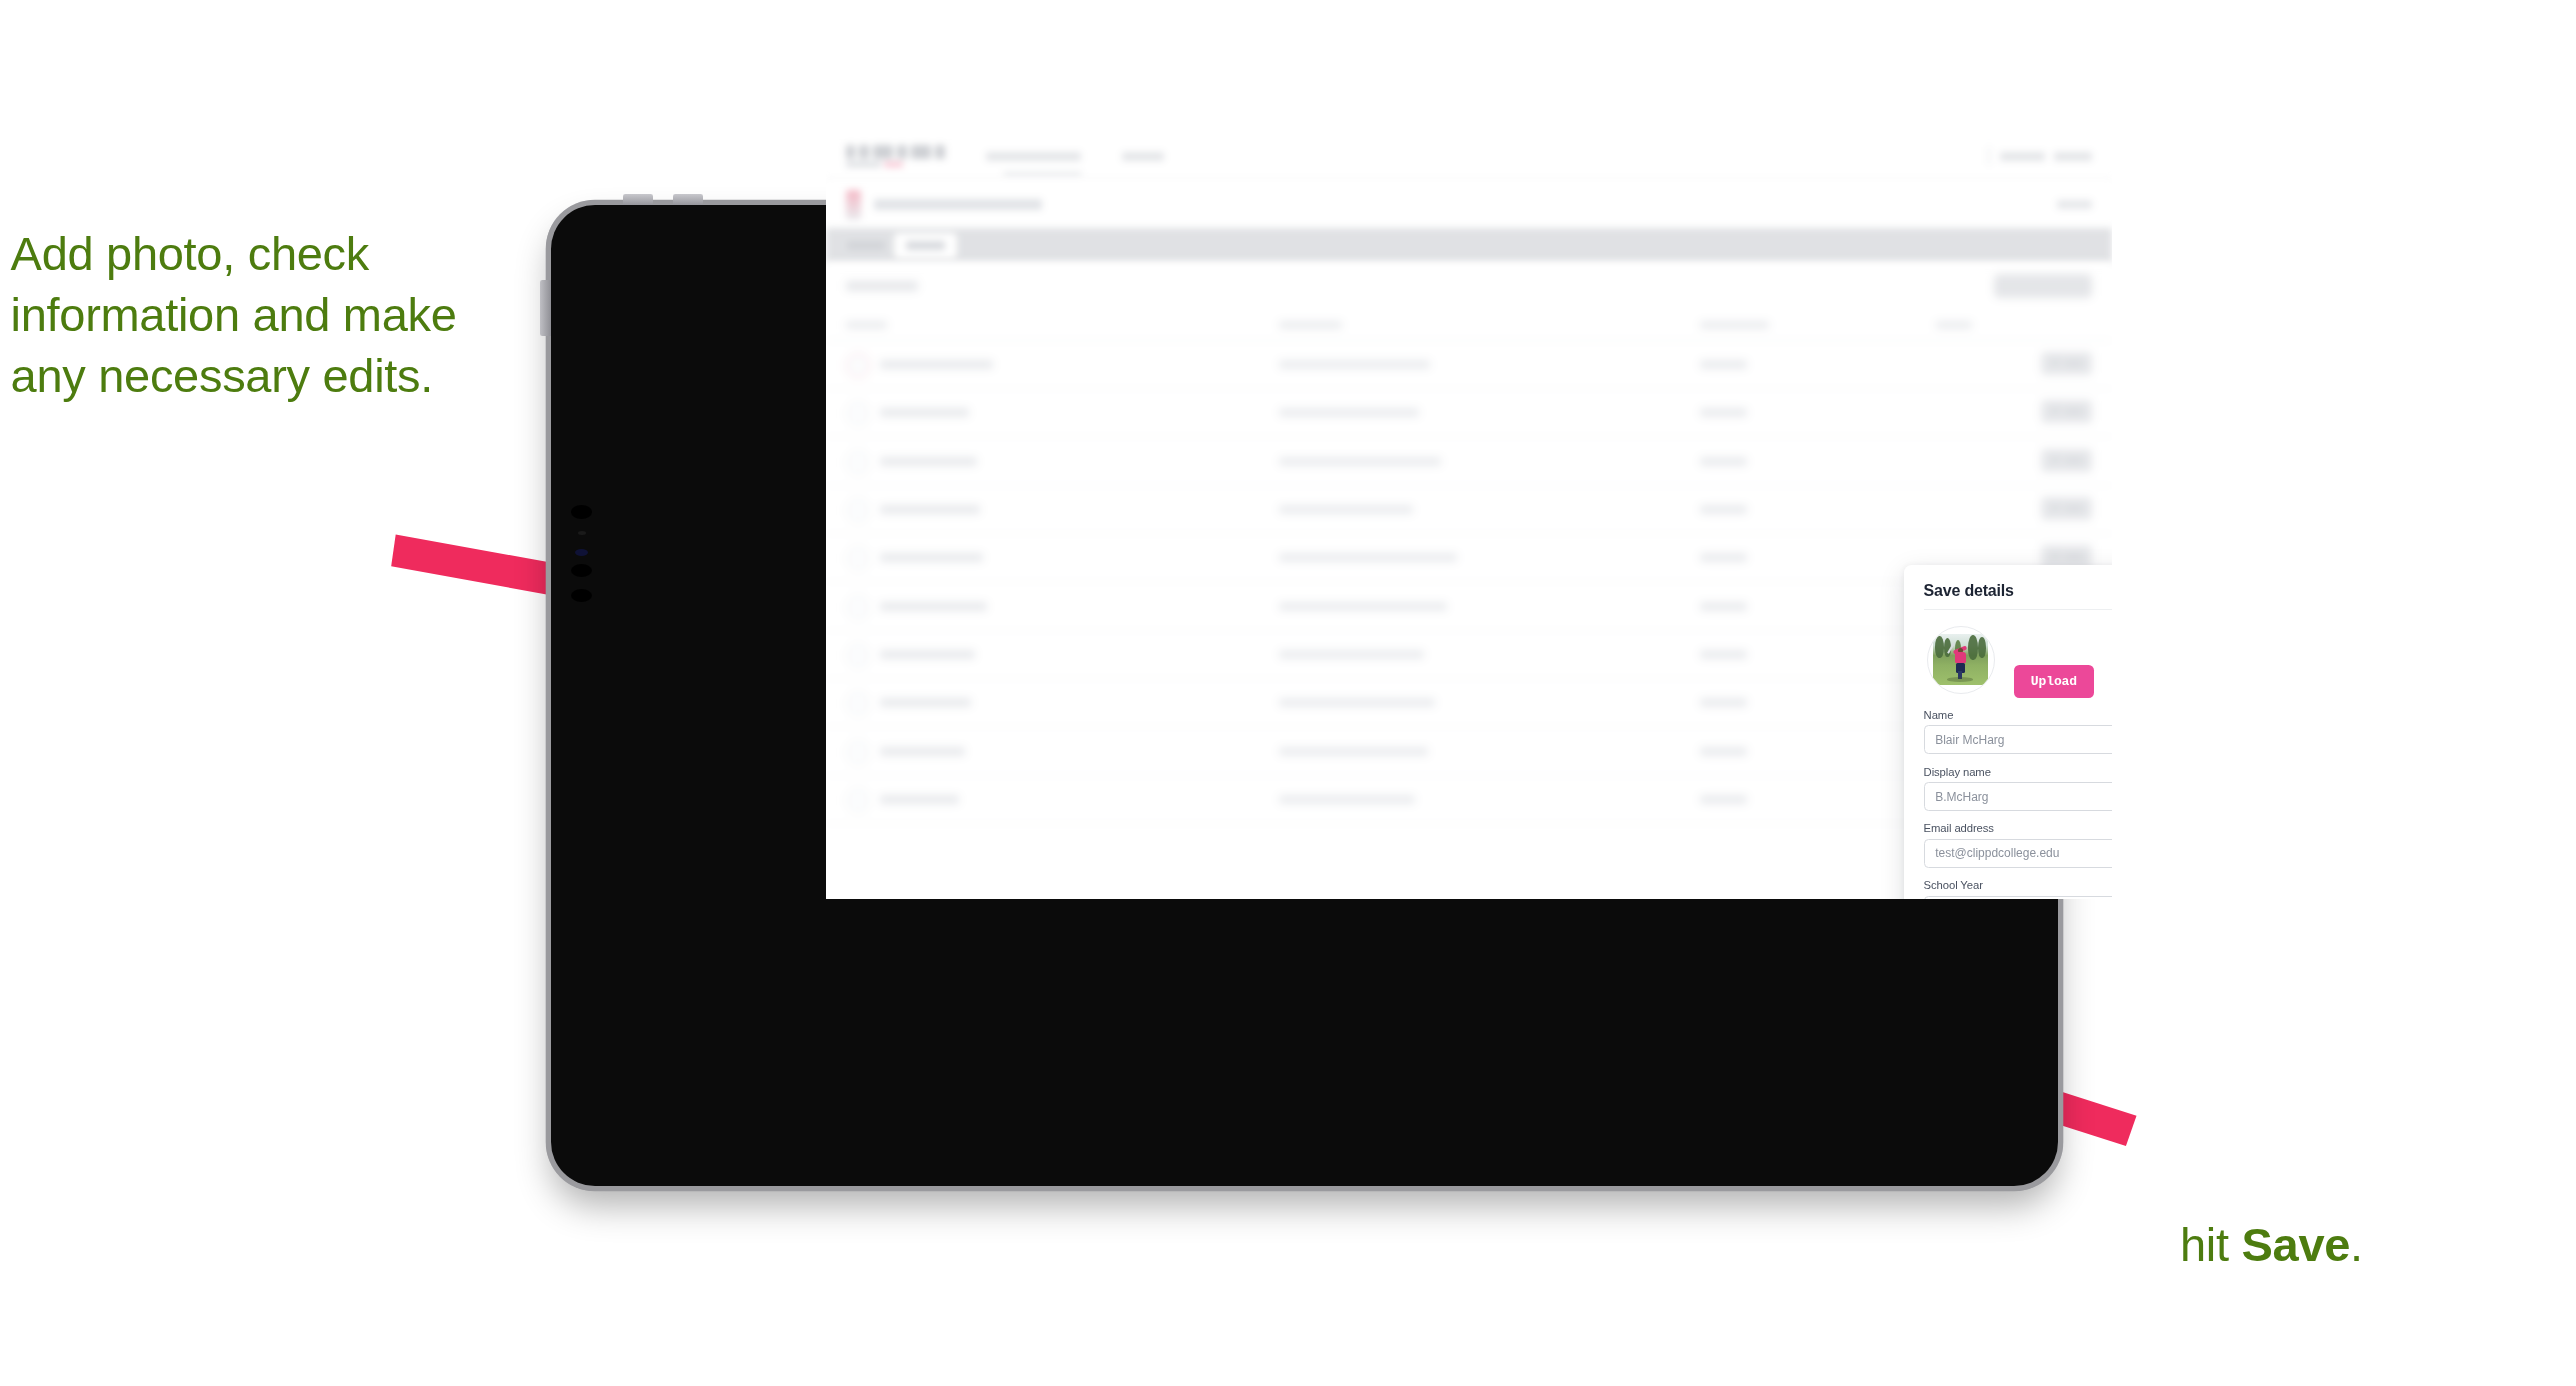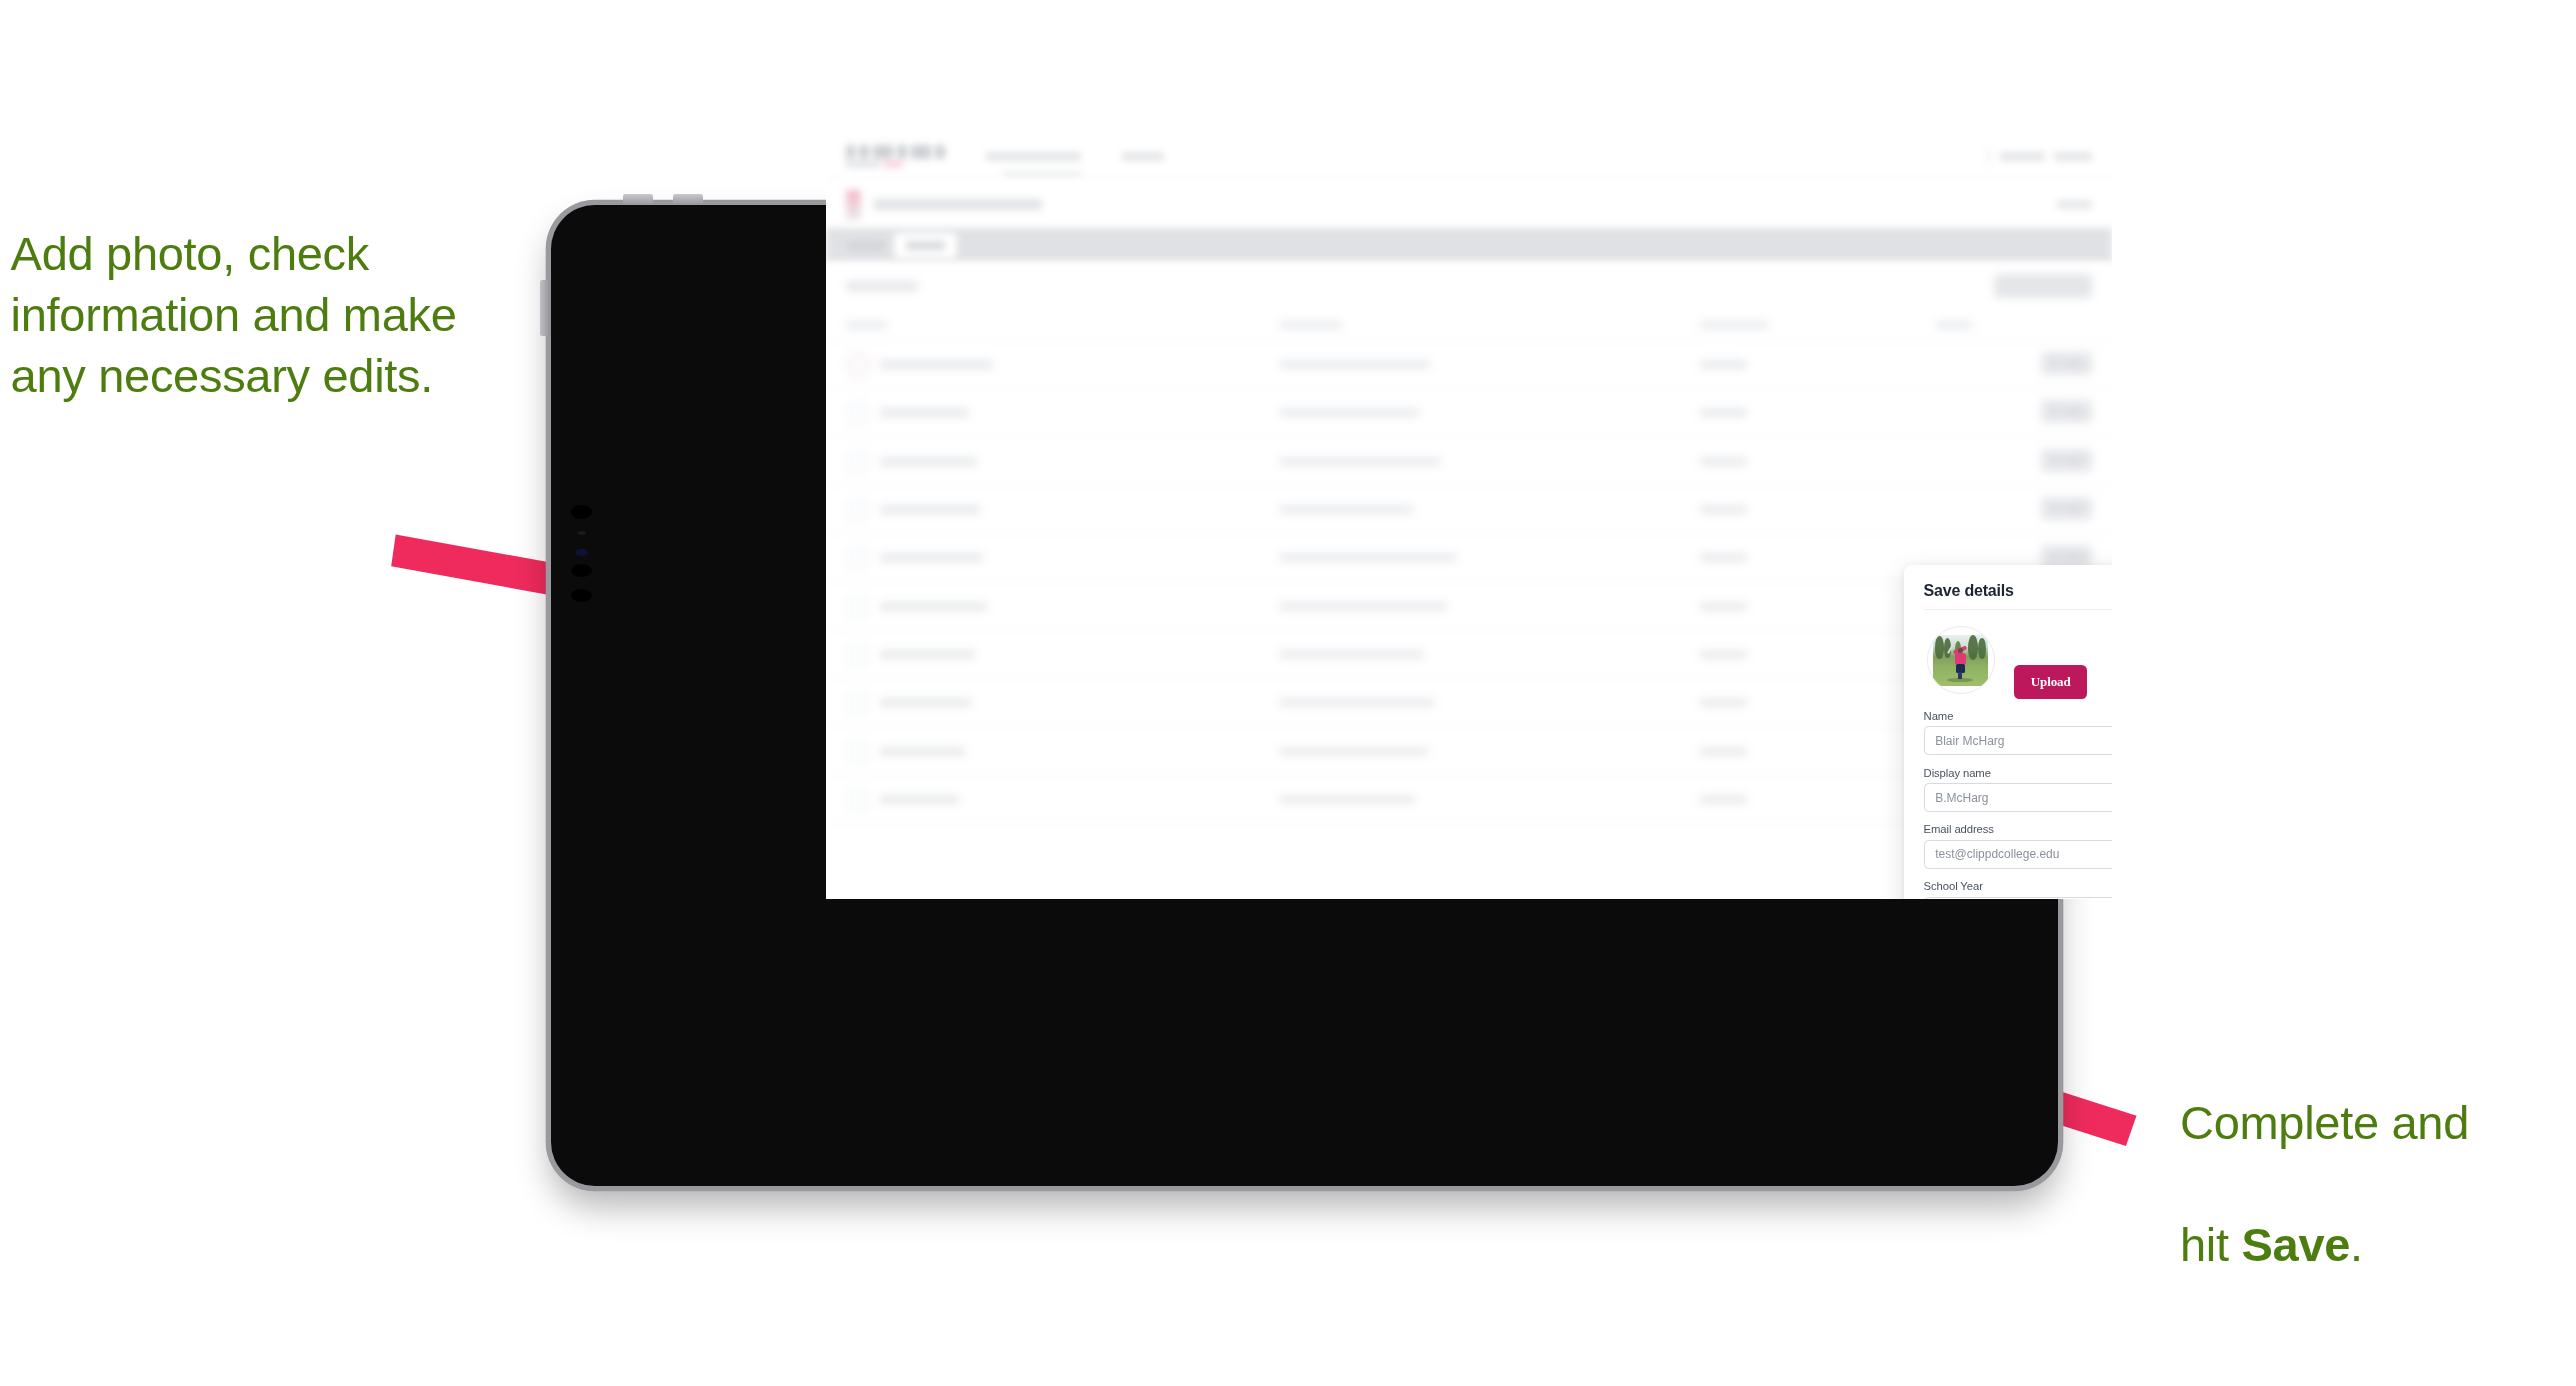--- a/index.html
+++ b/index.html
@@ -185,23 +185,23 @@
   #t5{left:22px;top:6px;width:6px;height:16.6px;background:#5d7e46;}
   #golfer-head{position:absolute;left:25px;top:13.6px;width:5.3px;height:5.3px;border-radius:50%;background:#6b4a33;}
   #golfer-torso{position:absolute;left:22px;top:18px;width:11.3px;height:11.3px;border-radius:3px 3px 1.5px 1.5px;background:#e0397a;}
   #golfer-arms{position:absolute;left:20.4px;top:13.6px;width:14.3px;height:3.8px;border-radius:2.3px;background:#e0397a;transform:rotate(-22deg);}
   #golfer-legs{position:absolute;left:22.6px;top:29px;width:9.8px;height:9.8px;border-radius:1.5px;background:#1e2a52;}
   #golfer-leg2{position:absolute;left:25px;top:37px;width:3.8px;height:7.5px;background:#2a3766;}
   #club{position:absolute;left:16.6px;top:7.5px;width:1.5px;height:12px;background:#d8dce0;transform:rotate(30deg);}
   #ground-shadow{position:absolute;left:13.6px;top:43px;width:26px;height:4.5px;border-radius:50%;background:rgba(60,80,40,.35);}
 
   #upload-btn{
-    background:#be185d;color:#fff;border:none;border-radius:5.3px;
+    background:#ec4899;color:#fff;border:none;border-radius:5.3px;
     padding:9px 16.6px;font-size:13px;font-weight:600;cursor:pointer;
-    font-family:Liberation Serif, serif;letter-spacing:-0.1px;margin-top:43px;
+    font-family:Liberation Mono, monospace;letter-spacing:-0.1px;margin-top:43px;
   }
 
   .field{margin-top:11.3px;}
   .field-label{
     font-size:11.3px;color:#4a5261;margin-bottom:4.5px;letter-spacing:-0.1px;
   }
   .field-input{
     width:100%;box-sizing:border-box;height:29px;border:0.8px solid #d7dadf;
     border-radius:4.5px;background:#fff;font-size:12px;color:#8b919c;
     padding:0 10.6px;font-family:"Liberation Sans",sans-serif;outline:none;
@@ -209,21 +209,21 @@
   .field-input::placeholder{color:#8b919c;}
   #school-year-wrap{position:relative;}
   #school-year{color:#1d2433;padding-right:54px;font-weight:400;}
 </style>
 </head>
 <body>
 
 <div class="caption" id="caption-left">Add photo, check information and make any necessary edits.</div>
 
 <div class="caption" id="caption-right">
-  <span>Complete and</span><br>
+  <br>
   <span>hit </span><b>Save</b><span>.</span>
 </div>
 
 <svg class="arrow-svg" id="arrow-left-wrap" viewBox="0 0 3412 1836">
   <g fill="#ef2b5d">
     <polygon points="524,708 1330,854 1322,896 518,750"></polygon>
     <polygon points="1296,820 1420,866 1294,916"></polygon>
   </g>
   <g fill="#ef2b5d">
     <polygon points="2830,1478 2104,1246 2090,1286 2816,1518"></polygon>

